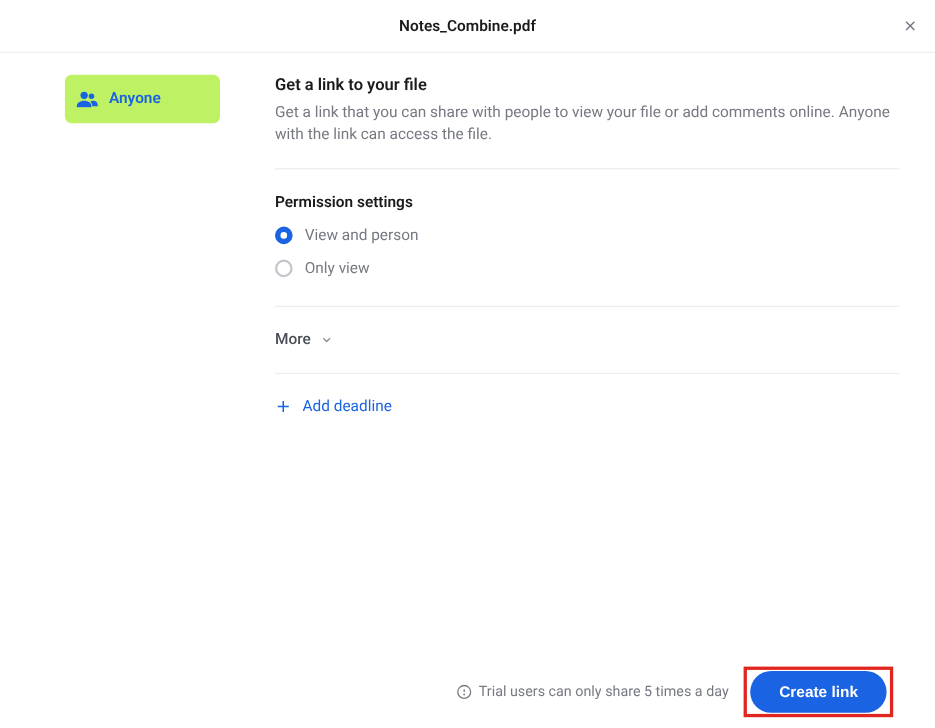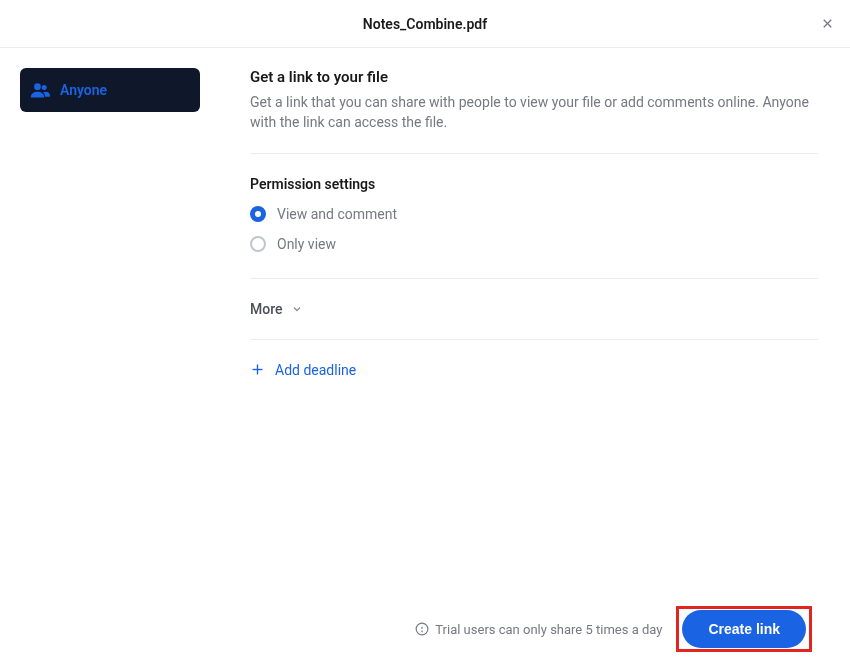--- a/index.html
+++ b/index.html
@@ -51,23 +51,24 @@
       align-items: center;
       gap: 10px;
       height: 44px;
       padding: 0 10px;
       border-radius: 6px;
       cursor: pointer;
       font-size: 14px;
       margin-bottom: 10px;
     }
     .sidebar-item.active {
-      background: #0f172a;
+      background: #bef264;
       color: #1a63e2;
       font-weight: 600;
+      margin-left: 39px;
     }
     .sidebar-item:not(.active) {
       color: #6b7280;
     }
     .sidebar-item .icon { display: inline-flex; }
     .main {
       flex: 1;
       padding: 20px 32px 0 40px;
       position: relative;
     }
@@ -207,21 +208,21 @@
   <div class="main">
     <div class="section-title">Get a link to your file</div>
     <div class="section-desc">Get a link that you can share with people to view your file or add comments online. Anyone with the link can access the file.</div>
 
     <hr class="divider">
 
     <div class="perm-title">Permission settings</div>
 
     <div class="radio-row">
       <span class="radio selected"></span>
-      <span class="radio-label">View and comment</span>
+      <span class="radio-label">View and person</span>
     </div>
     <div class="radio-row">
       <span class="radio"></span>
       <span class="radio-label">Only view</span>
     </div>
 
     <div class="spacer-lg"></div>
     <hr class="divider">
 
     <div class="more-row">

